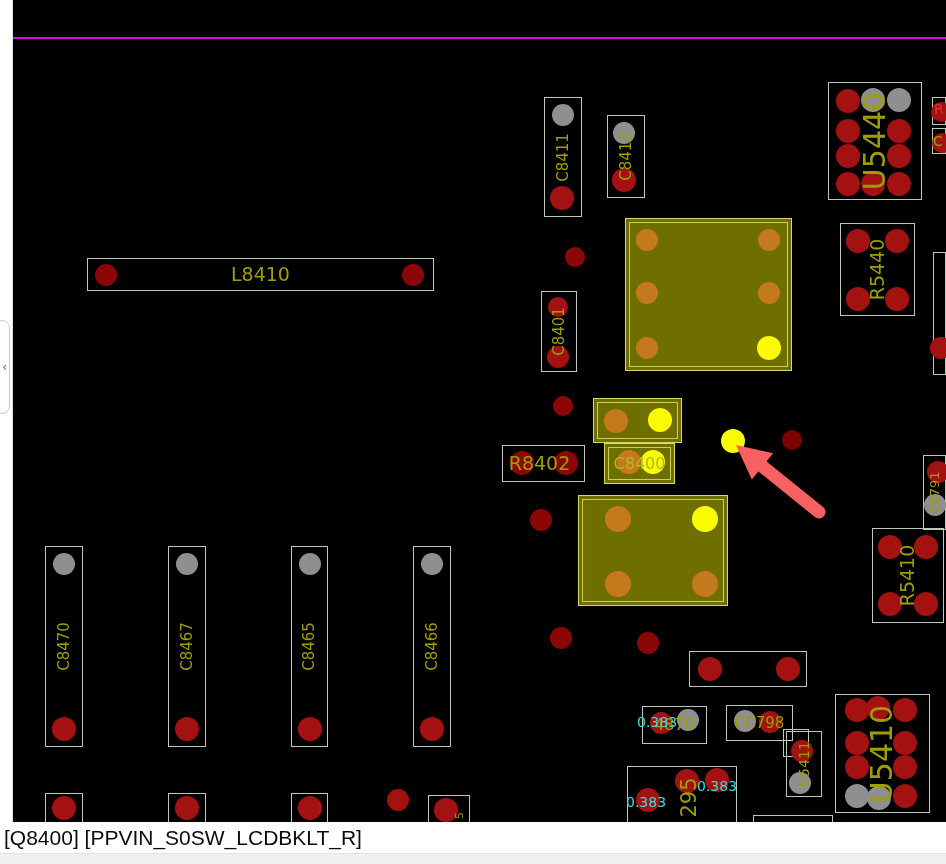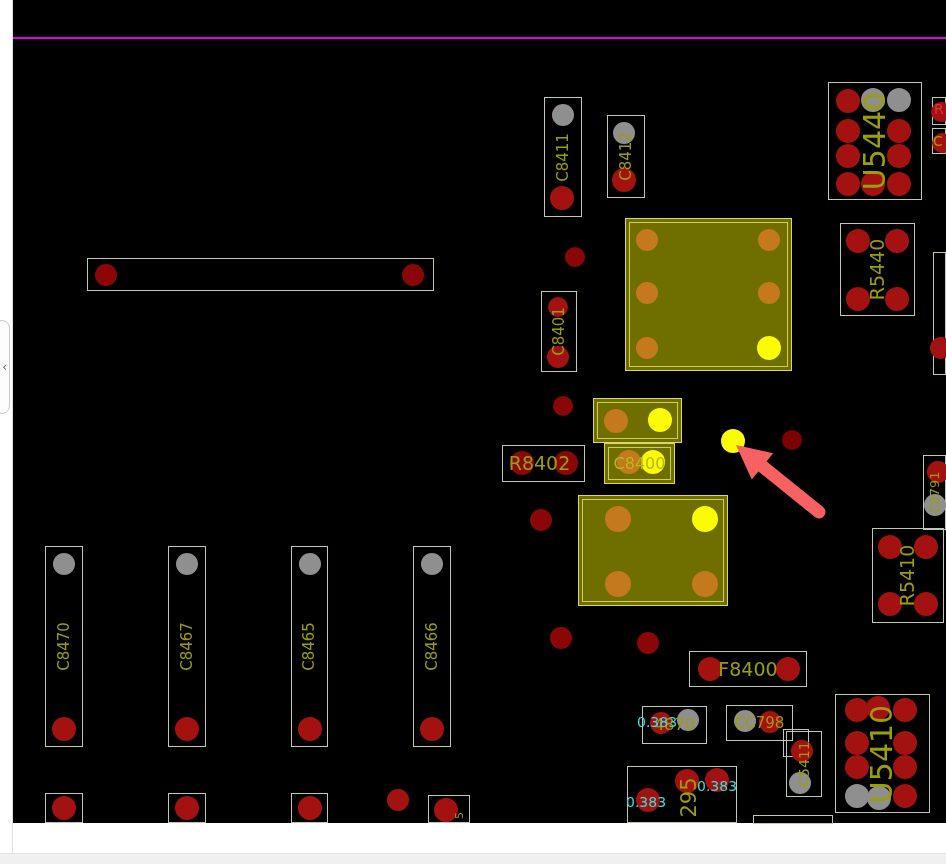--- a/index.html
+++ b/index.html
@@ -38,20 +38,23 @@
   <div id="magenta-line" style="background: rgb(224, 2, 224); top: 37px;"></div>
   <svg id="arrow-svg" viewBox="0 0 946 864">
       <line x1="819" y1="512" x2="757.787287234562" y2="462.58732824958616" stroke="#f86161" stroke-width="13" stroke-linecap="round"></line>
       <polygon points="736,445 773.1340123649312,453.128045624942 751.777970919005,479.5840372669101" fill="#f86161"></polygon>
     </svg>
   <div id="left-gutter">
     <div id="flyout-tab">
       <span id="flyout-chevron">‹</span>
     </div>
   </div>
+  <div id="status-bar">
+    <span id="status-text">[Q8400] [PPVIN_S0SW_LCDBKLT_R]</span>
+  </div>
   <div id="bottom-strip"></div>
 <div class="comp" style="left: 544px; top: 97px; width: 38px; height: 120px;"></div>
     <div class="pad" style="left: 552px; top: 104px; width: 22px; height: 22px; background: rgb(143, 143, 143);"></div>
     <div class="pad" style="left: 550px; top: 186px; width: 24px; height: 24px; background: rgb(163, 17, 17);"></div>
     <div class="clabel vert" style="left: 544px; top: 97px; width: 38px; height: 120px; font-size: 15px; color: rgb(156, 158, 4);">
       <span>C8411</span>
     </div>
     <div class="comp" style="left: 607px; top: 115px; width: 38px; height: 83px;"></div>
     <div class="pad" style="left: 613px; top: 122px; width: 22px; height: 22px; background: rgb(143, 143, 143);"></div>
     <div class="pad" style="left: 612px; top: 168px; width: 24px; height: 24px; background: rgb(163, 17, 17);"></div>
@@ -76,20 +79,23 @@
     <div class="pad" style="left: 846px; top: 229px; width: 24px; height: 24px; background: rgb(163, 17, 17);"></div>
     <div class="pad" style="left: 885px; top: 229px; width: 24px; height: 24px; background: rgb(163, 17, 17);"></div>
     <div class="pad" style="left: 846px; top: 287px; width: 24px; height: 24px; background: rgb(163, 17, 17);"></div>
     <div class="pad" style="left: 885px; top: 287px; width: 24px; height: 24px; background: rgb(163, 17, 17);"></div>
     <div class="clabel vert" style="left: 840px; top: 223px; width: 75px; height: 93px; font-size: 19px; color: rgb(156, 158, 4);">
       <span>R5440</span>
     </div>
     <div class="comp" style="left: 87px; top: 258px; width: 347px; height: 33px;"></div>
     <div class="pad" style="left: 95px; top: 264px; width: 22px; height: 22px; background: rgb(139, 6, 6);"></div>
     <div class="pad" style="left: 402px; top: 264px; width: 22px; height: 22px; background: rgb(139, 6, 6);"></div>
+    <div class="clabel" style="left: 87px; top: 258px; width: 347px; height: 33px; font-size: 19px; color: rgb(156, 158, 4);">
+      <span>L8410</span>
+    </div>
     <div class="comp" style="left: 541px; top: 291px; width: 36px; height: 81px;"></div>
     <div class="pad" style="left: 548px; top: 297px; width: 20px; height: 20px; background: rgb(163, 17, 17);"></div>
     <div class="pad" style="left: 547px; top: 346px; width: 22px; height: 22px; background: rgb(163, 17, 17);"></div>
     <div class="clabel vert" style="left: 541px; top: 291px; width: 36px; height: 81px; font-size: 15px; color: rgb(156, 158, 4);">
       <span>C8401</span>
     </div>
     <div class="comp hl" style="left: 625px; top: 218px; width: 167px; height: 153px;"></div>
     <div class="pad" style="left: 636px; top: 229px; width: 22px; height: 22px; background: rgb(197, 121, 29);"></div>
     <div class="pad" style="left: 758px; top: 229px; width: 22px; height: 22px; background: rgb(197, 121, 29);"></div>
     <div class="pad" style="left: 636px; top: 282px; width: 22px; height: 22px; background: rgb(197, 121, 29);"></div>
@@ -150,23 +156,20 @@
     </div>
     <div class="comp" style="left: 413px; top: 546px; width: 38px; height: 201px;"></div>
     <div class="pad" style="left: 421px; top: 553px; width: 22px; height: 22px; background: rgb(143, 143, 143);"></div>
     <div class="pad" style="left: 420px; top: 717px; width: 24px; height: 24px; background: rgb(163, 17, 17);"></div>
     <div class="clabel vert" style="left: 413px; top: 546px; width: 38px; height: 201px; font-size: 15px; color: rgb(156, 158, 4);">
       <span>C8466</span>
     </div>
     <div class="comp" style="left: 689px; top: 651px; width: 118px; height: 36px;"></div>
     <div class="pad" style="left: 698px; top: 657px; width: 24px; height: 24px; background: rgb(163, 17, 17);"></div>
     <div class="pad" style="left: 776px; top: 657px; width: 24px; height: 24px; background: rgb(163, 17, 17);"></div>
-    <div class="clabel" style="left: 689px; top: 651px; width: 118px; height: 36px; font-size: 19px; color: rgb(156, 158, 4);">
-      <span>F8400</span>
-    </div>
     <div class="comp" style="left: 642px; top: 706px; width: 65px; height: 38px;"></div>
     <div class="pad" style="left: 650px; top: 712px; width: 22px; height: 22px; background: rgb(163, 17, 17);"></div>
     <div class="pad" style="left: 677px; top: 709px; width: 22px; height: 22px; background: rgb(143, 143, 143);"></div>
     <div class="clabel" style="left: 642px; top: 706px; width: 65px; height: 38px; font-size: 16px; color: rgb(156, 158, 4);">
       <span>4870</span>
     </div>
     <div class="comp" style="left: 726px; top: 705px; width: 67px; height: 36px;"></div>
     <div class="pad" style="left: 734px; top: 710px; width: 22px; height: 22px; background: rgb(143, 143, 143);"></div>
     <div class="pad" style="left: 759px; top: 711px; width: 22px; height: 22px; background: rgb(163, 17, 17);"></div>
     <div class="clabel" style="left: 726px; top: 705px; width: 67px; height: 36px; font-size: 15px; color: rgb(156, 158, 4);">

